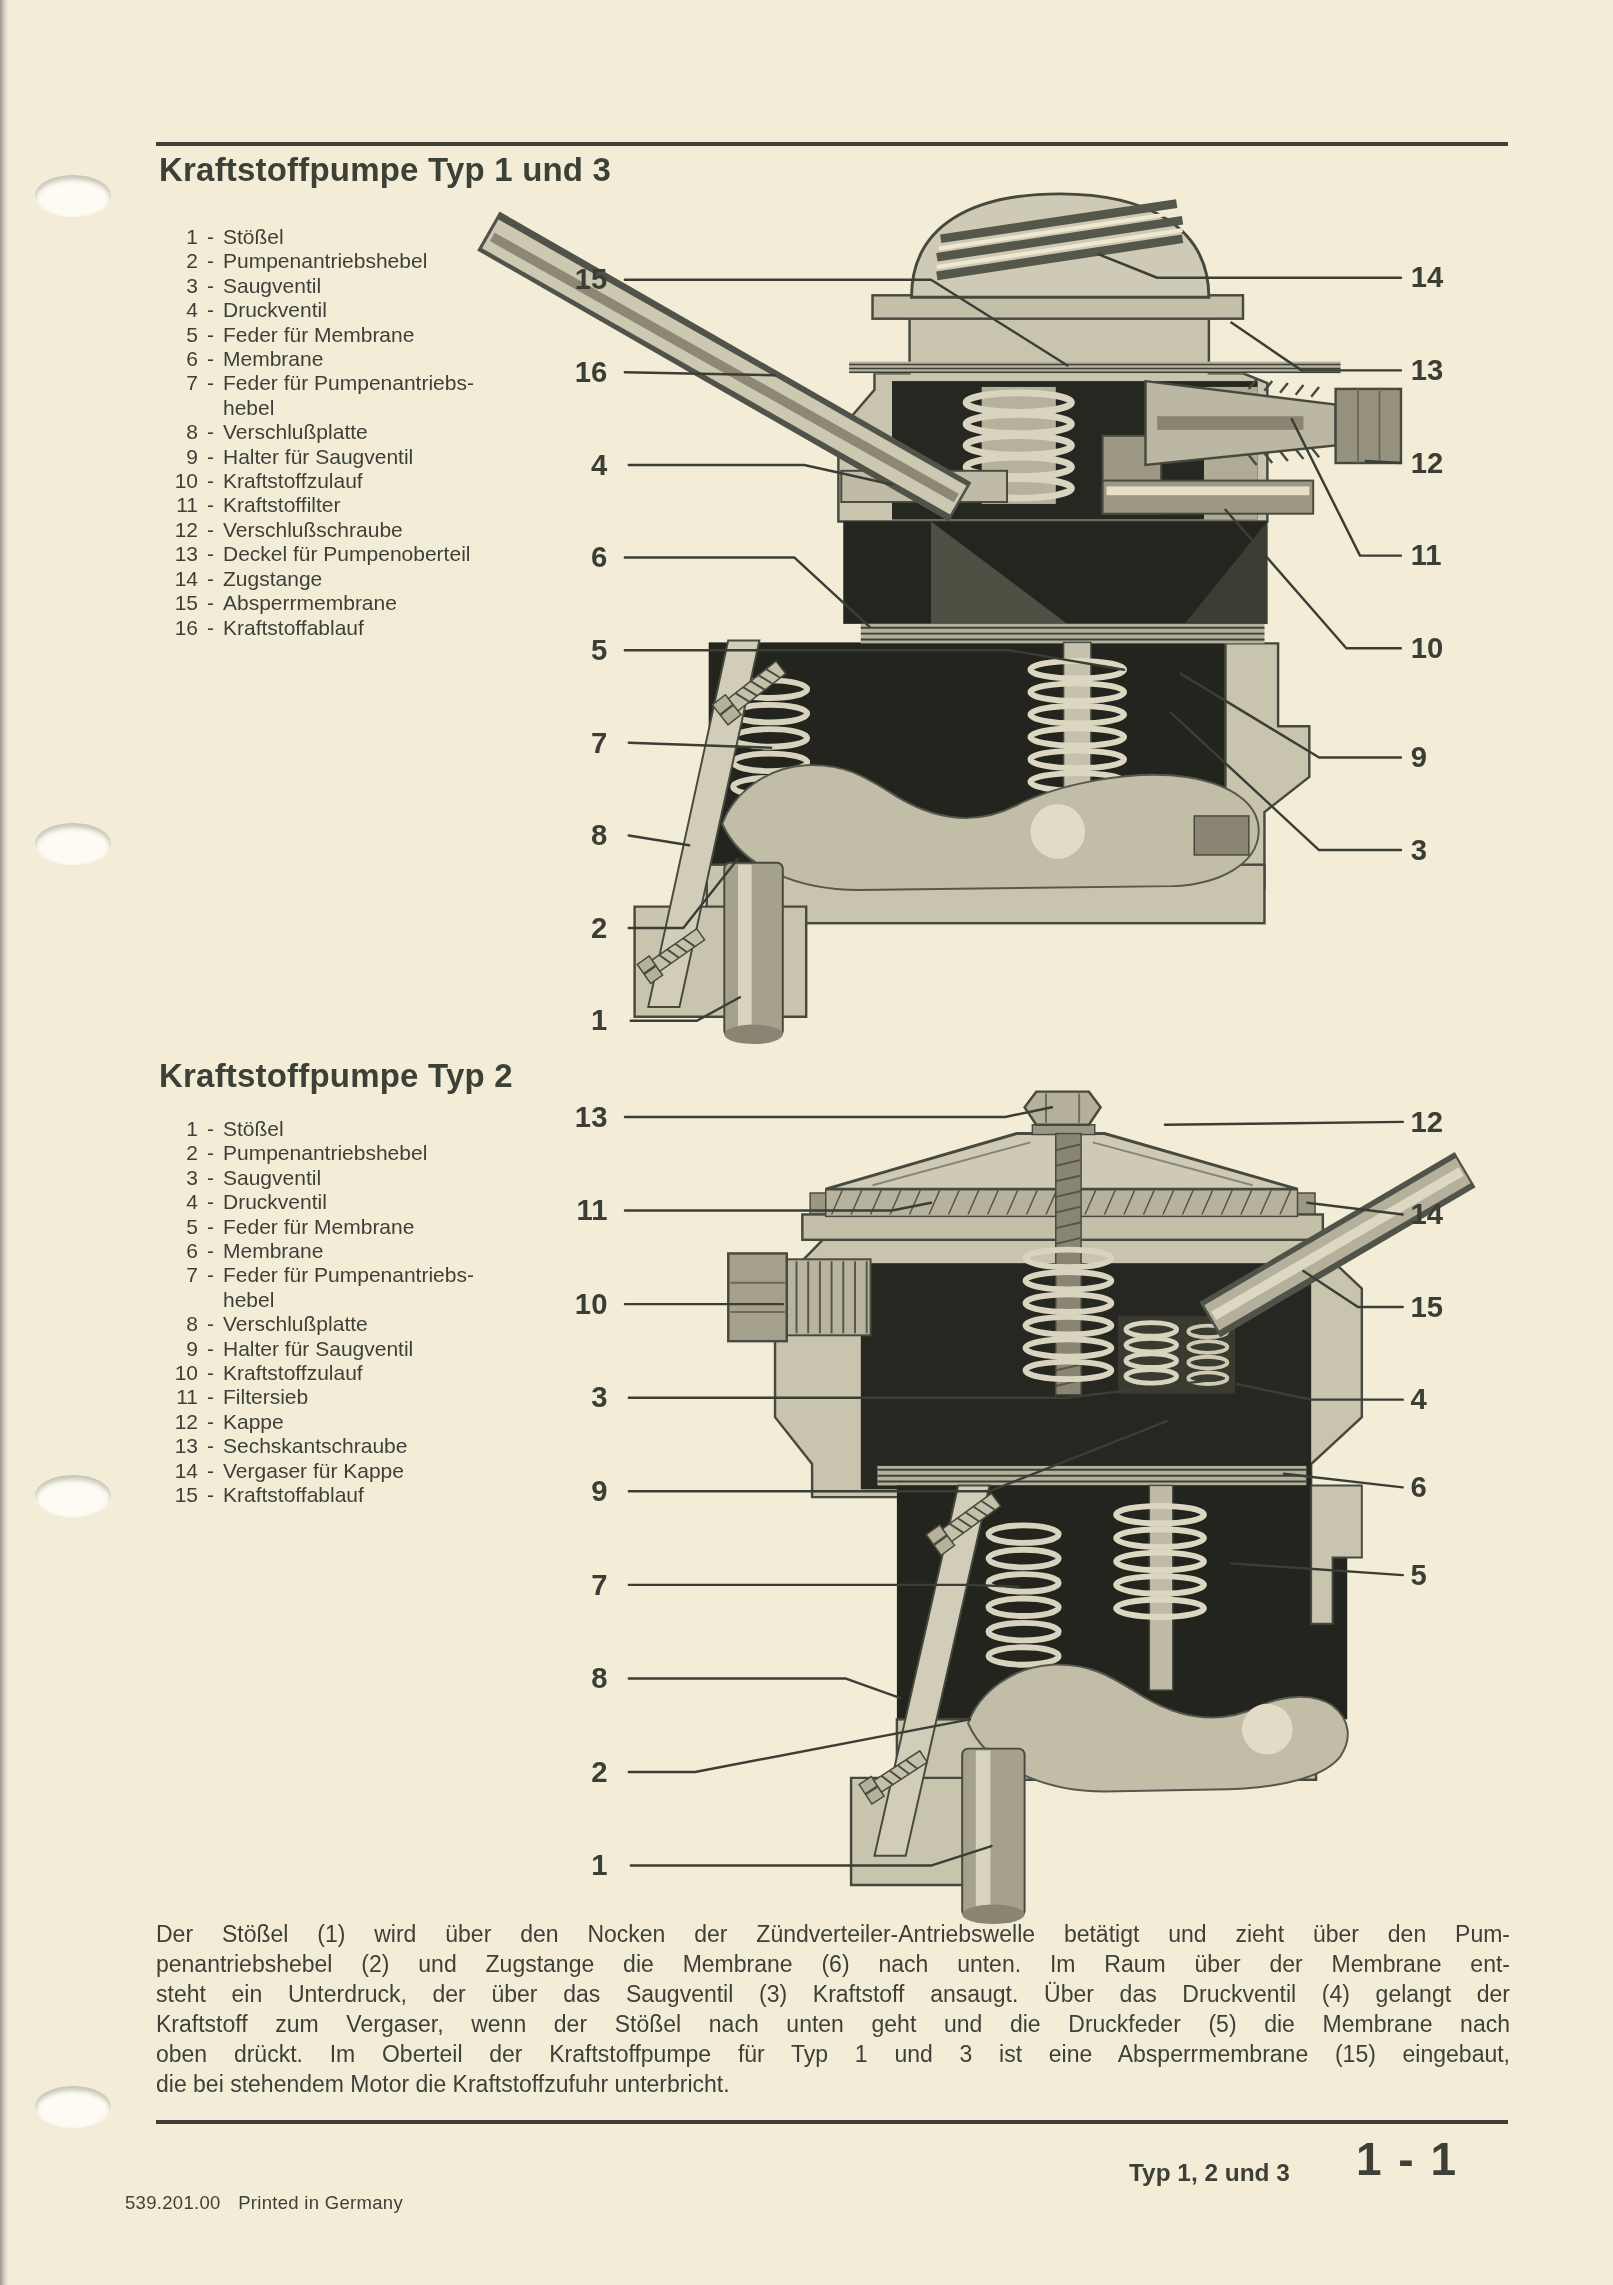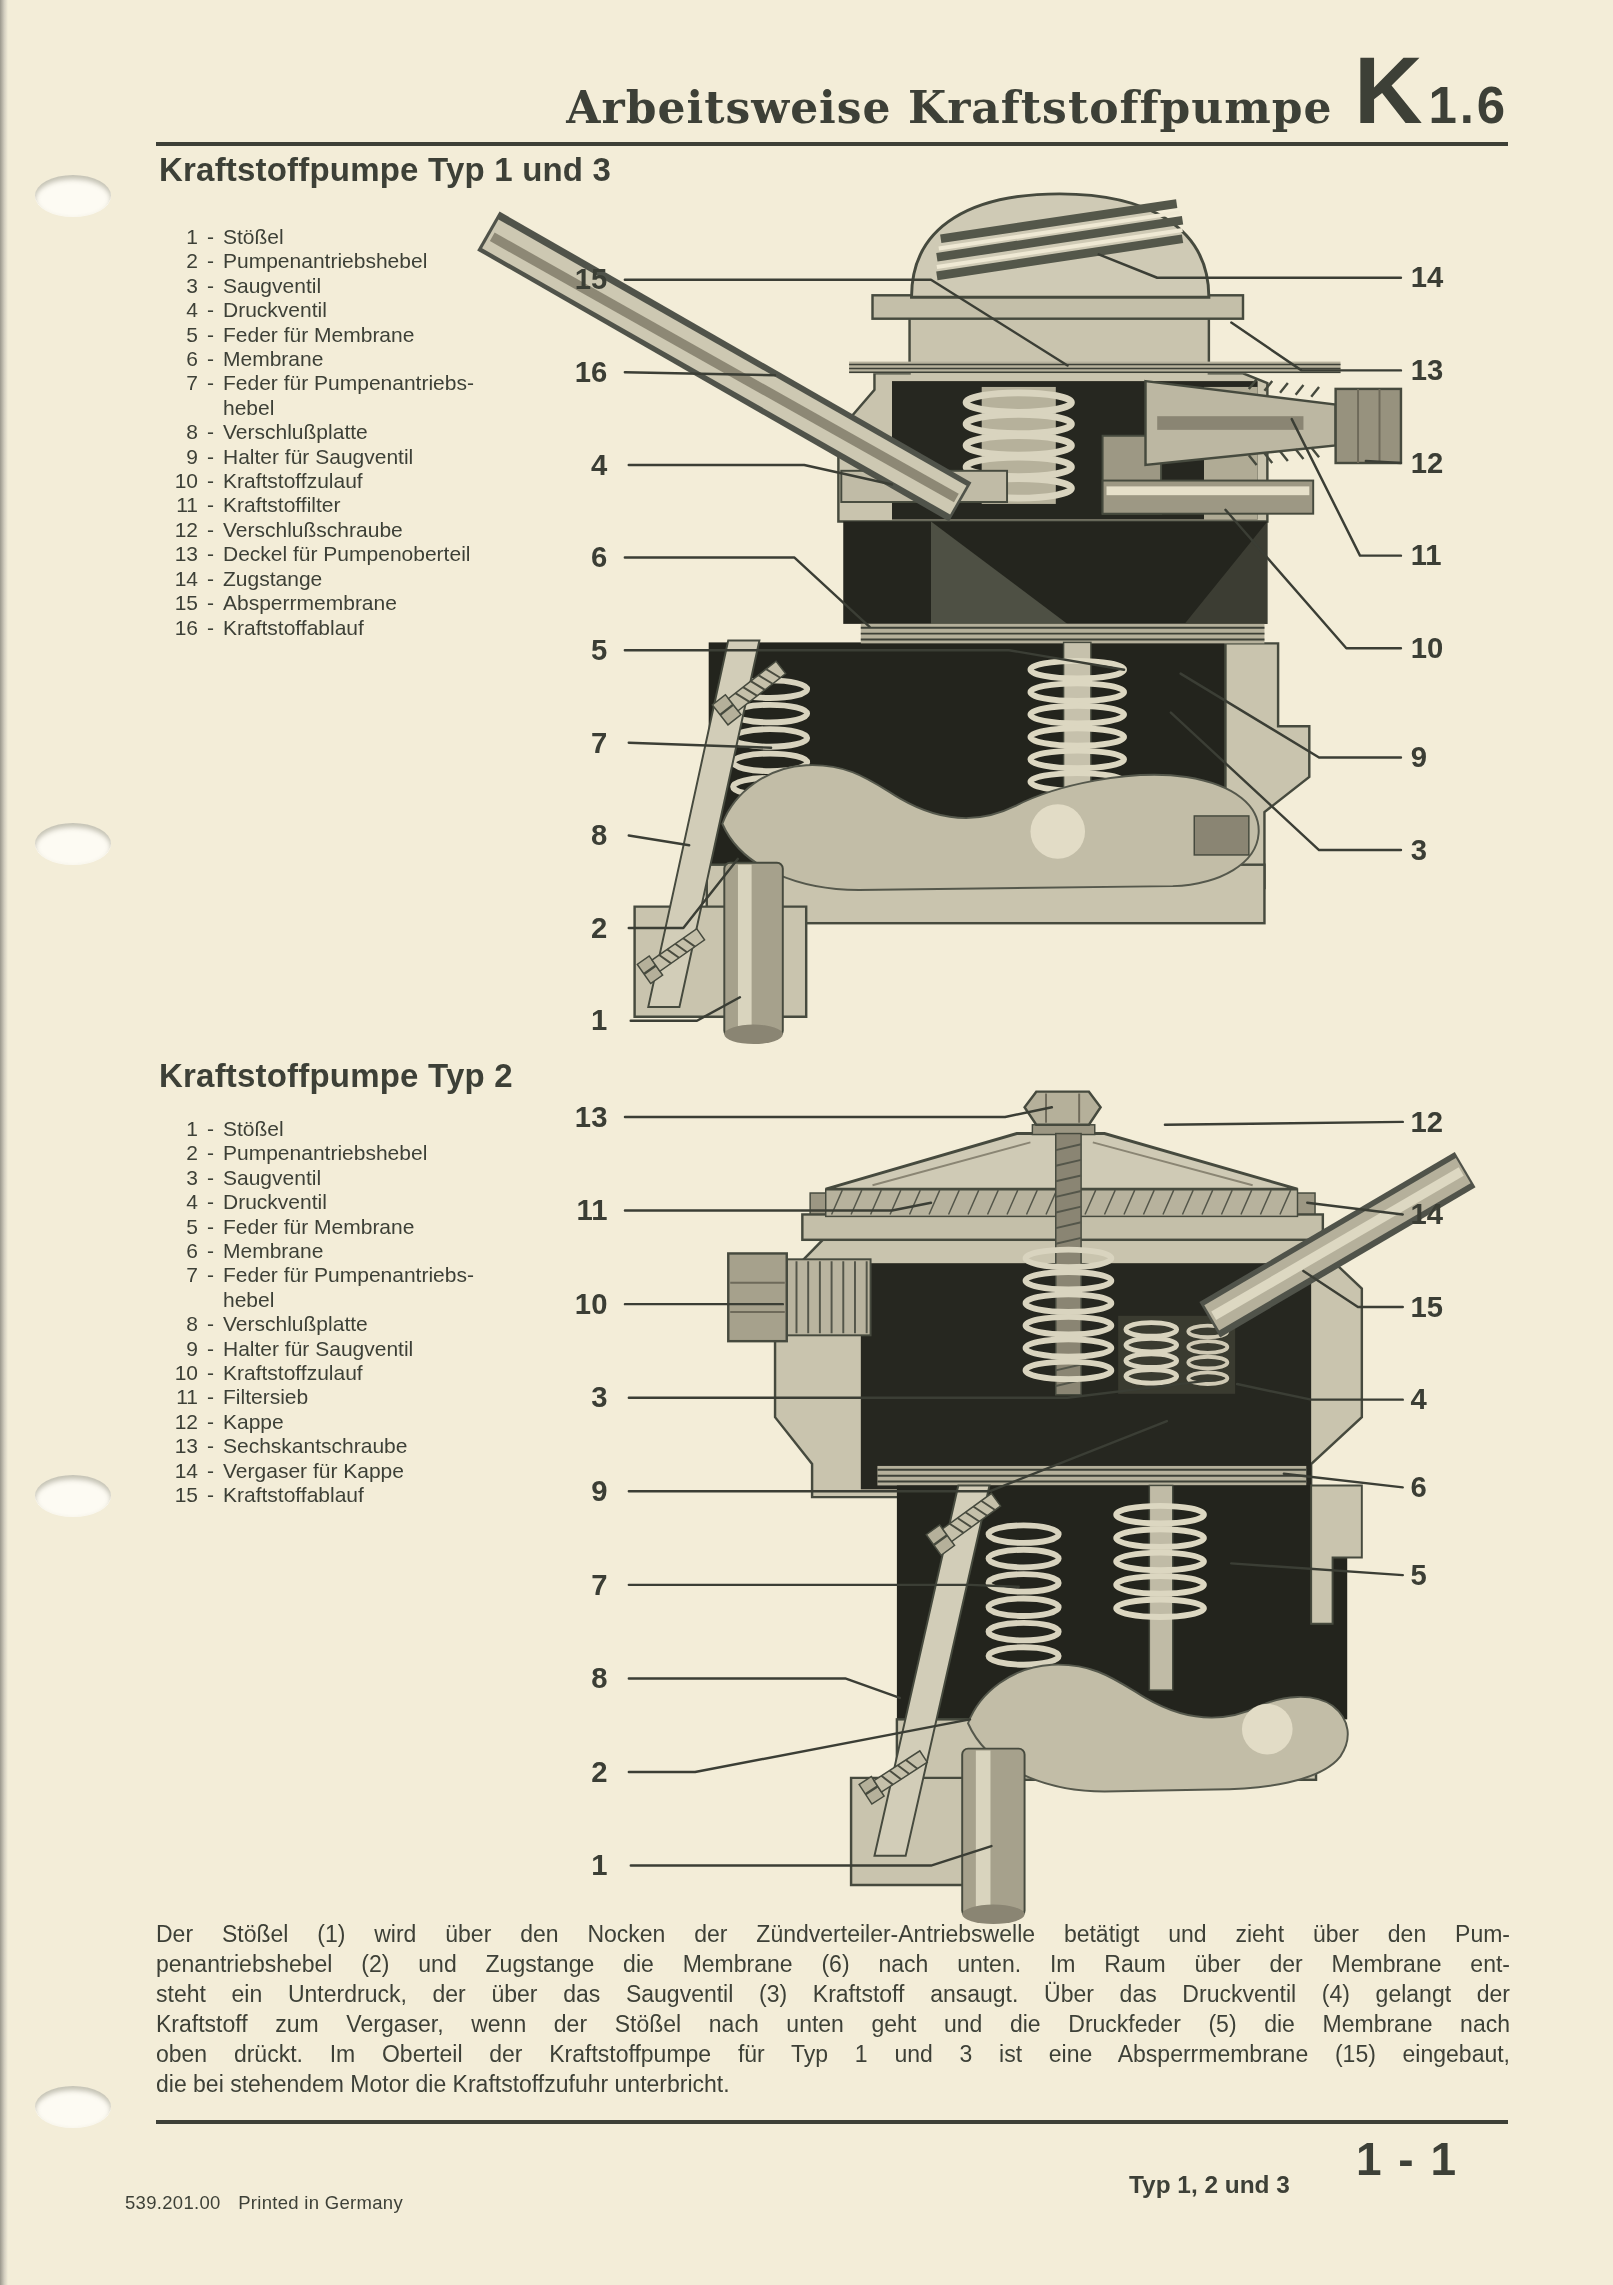--- a/index.html
+++ b/index.html
@@ -26,40 +26,35 @@
   
   svg.dia{position:absolute;left:385px;}
   svg.d1{top:180px;} svg.d2{top:1078px;}
   svg .co{font-family:"Liberation Sans",sans-serif;font-size:30px;font-weight:bold;fill:#3b3e35;}
   svg .ld{fill:none;stroke:#3b3e35;stroke-width:2.5;stroke-linecap:round;stroke-linejoin:round;}
   
   .para{position:absolute;left:156px;top:1919px;width:1354px;font-size:23px;line-height:30px;}
   .para .ln{text-align:justify;text-align-last:justify;}
   .para .ln.last{text-align-last:auto;}
   
-  .ftype{position:absolute;top:2159px;left:1129px;font-size:24.4px;font-weight:bold;margin-top:12px;}
+  .ftype{position:absolute;top:2159px;left:1129px;font-size:24.4px;font-weight:bold;}
   .fpage{position:absolute;top:2136px;left:1356px;font-size:46px;font-weight:bold;letter-spacing:2px;line-height:1;}
   .fimp{position:absolute;top:2192px;left:125px;font-size:18.5px;font-weight:normal;letter-spacing:0.3px;}
   .fimp .sp{display:inline-block;width:17.6px;}
 </style>
 </head>
 <body>
 
 <div class="page">
   <div class="edge"></div>
   <div class="hole" style="left:35px;top:175px;"></div>
   <div class="hole" style="left:35px;top:823px;"></div>
   <div class="hole" style="left:35px;top:1475px;"></div>
   <div class="hole" style="left:35px;top:2086px;"></div>
 
-  <div class="hdr">
-    <span class="t">Arbeitsweise Kraftstoffpumpe</span>
-    <span class="k">K</span>
-    <span class="n">1.6</span>
-  </div>
   <div class="rule top"></div>
 
   <div class="h1 s1">Kraftstoffpumpe Typ 1 und 3</div>
   <div class="plist l1">
 
       <div class="prow">
         <span class="pnum">1</span>
         <span class="pdash">-</span>
         <span class="plabel">Stößel</span>
       </div>

